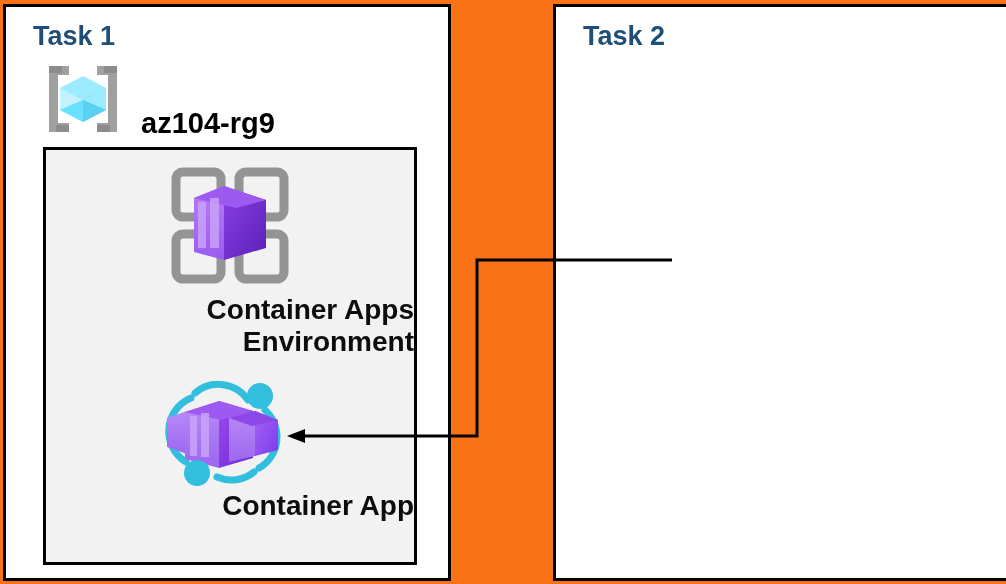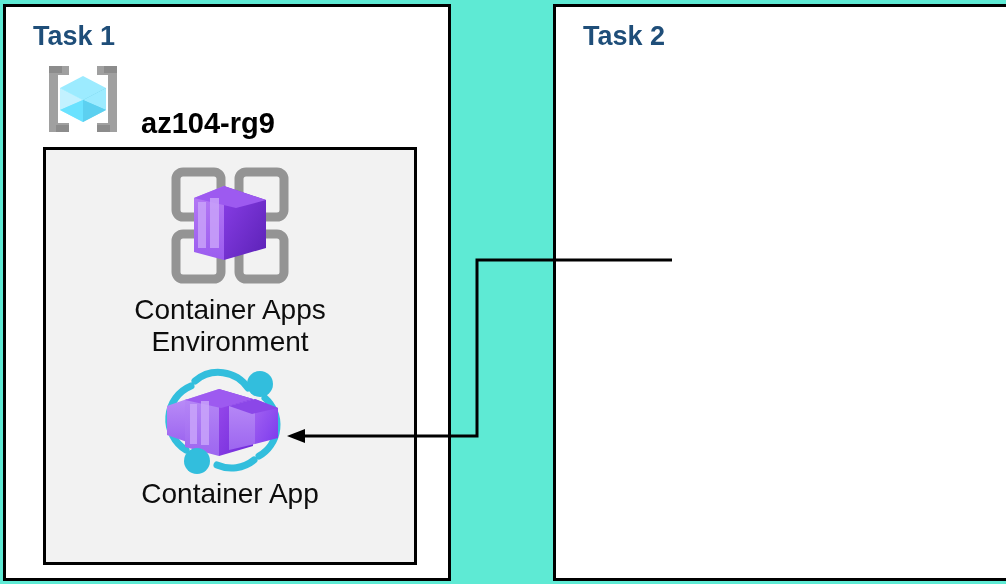--- a/index.html
+++ b/index.html
@@ -7,21 +7,21 @@
     padding: 0;
     background: #ffffff;
   }
   body {
     font-family: "Liberation Sans", sans-serif;
   }
   #canvas {
     position: relative;
     width: 1006px;
     height: 584px;
-    background: #5eead4;
+    background: #f97316;
     overflow: hidden;
   }
 
   
   .task-panel {
     position: absolute;
     box-sizing: border-box;
     background: #ffffff;
     border: 3px solid #000000;
   }
@@ -66,28 +66,29 @@
 
   
   .figure {
     position: absolute;
     text-align: center;
     width: 100%;
     left: 0;
   }
   .fig-caption {
     font-size: 28px;
-    font-weight: normal;
+    font-weight: bold;
     color: #0d0d0d;
     line-height: 1.14;
     white-space: pre-line;
+    text-align: right;
   }
 
   #cae-figure { top: 14px; }
-  #capp-figure { top: 212px; }
+  #capp-figure { top: 224px; }
 
   .icon-wrap { display: block; margin: 0 auto; }
 
   
   #connector {
     position: absolute;
     left: 0;
     top: 0;
     width: 1006px;
     height: 584px;

